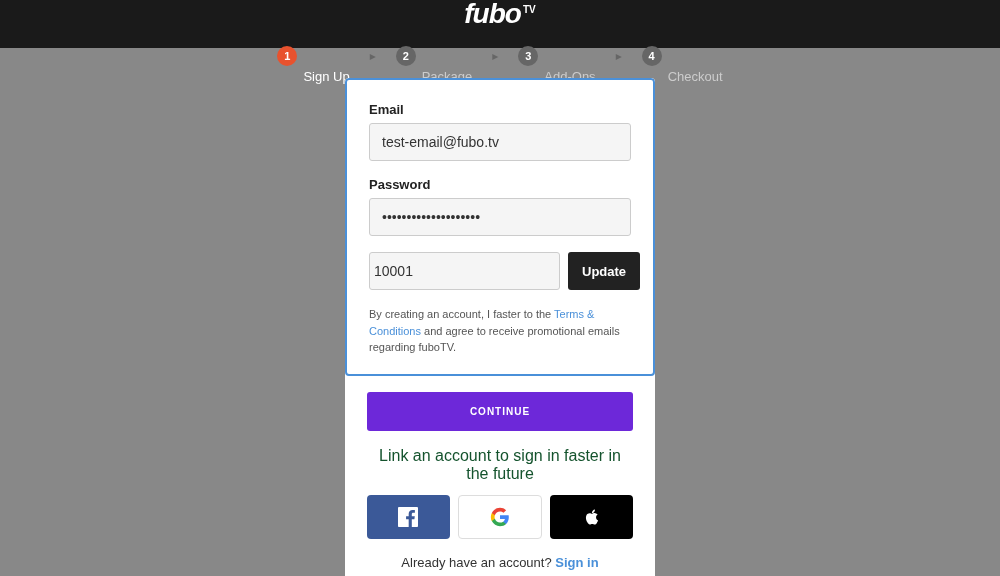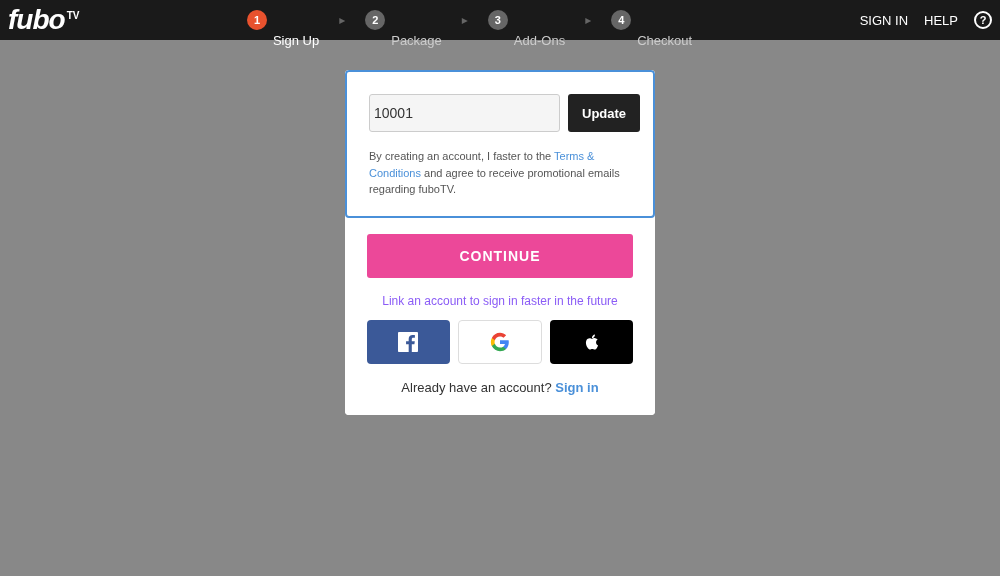--- a/index.html
+++ b/index.html
@@ -7,25 +7,26 @@
       width: 1000px;
       height: 576px;
       font-family: Arial, sans-serif;
       background-color: #888888;
       overflow: hidden;
     }
 
     
     .header {
       background-color: #1a1a1a;
-      height: 40px;
+      height: 48px;
       display: flex;
       align-items: center;
       justify-content: space-between;
       padding: 0 8px;
+      flex-direction: column;
     }
 
     .logo {
       display: flex;
       align-items: center;
     }
 
     .logo-text {
       color: white;
       font-size: 28px;
@@ -189,26 +190,26 @@
       margin-top: 4px;
     }
 
     .terms-link {
       color: #4a90d9;
       text-decoration: none;
     }
 
     .continue-btn {
       width: 100%;
-      background-color: #ec4899;
+      background-color: #6d28d9;
       color: white;
       border: none;
       border-radius: 3px;
       padding: 14px;
-      font-size: 14px;
+      font-size: 10px;
       font-weight: 700;
       letter-spacing: 1px;
       cursor: pointer;
       text-align: center;
     }
 
     
     .outer-card {
       background-color: white;
       border-radius: 4px;
@@ -224,22 +225,22 @@
       padding: 22px 22px 18px;
       margin-bottom: 0;
     }
 
     .outer-bottom {
       padding: 16px 22px 20px;
       background-color: white;
     }
 
     .social-section-label {
-      font-size: 12px;
-      color: #8b5cf6;
+      font-size: 16px;
+      color: #14532d;
       text-align: center;
       margin-bottom: 12px;
     }
 
     .social-buttons {
       display: flex;
       gap: 8px;
       justify-content: center;
       margin-bottom: 16px;
     }
@@ -327,21 +328,29 @@
       <span class="header-link">HELP</span>
       <div class="help-circle">?</div>
     </div>
   </header>
 
   <div class="main">
     <div class="outer-card">
 
       <div class="inner-form-card">
 
-
+        <div class="form-group">
+          <label class="form-label">Email</label>
+          <input class="form-input" type="email" value="test-email@fubo.tv" style="">
+        </div>
+
+        <div class="form-group">
+          <label class="form-label">Password</label>
+          <input class="form-input" type="password" value="notarealpassword123!" style="">
+        </div>
 
         <div class="form-group">
           <div class="zip-row">
             <input class="zip-input" type="text" value="10001" style="">
             <button class="update-btn">Update</button>
           </div>
         </div>
 
         <div class="terms-text">
           <span>By creating an account, I faster to the </span><a class="terms-link" href="#">Terms &amp; Conditions</a><span> and agree to receive promotional emails regarding fuboTV.</span>

